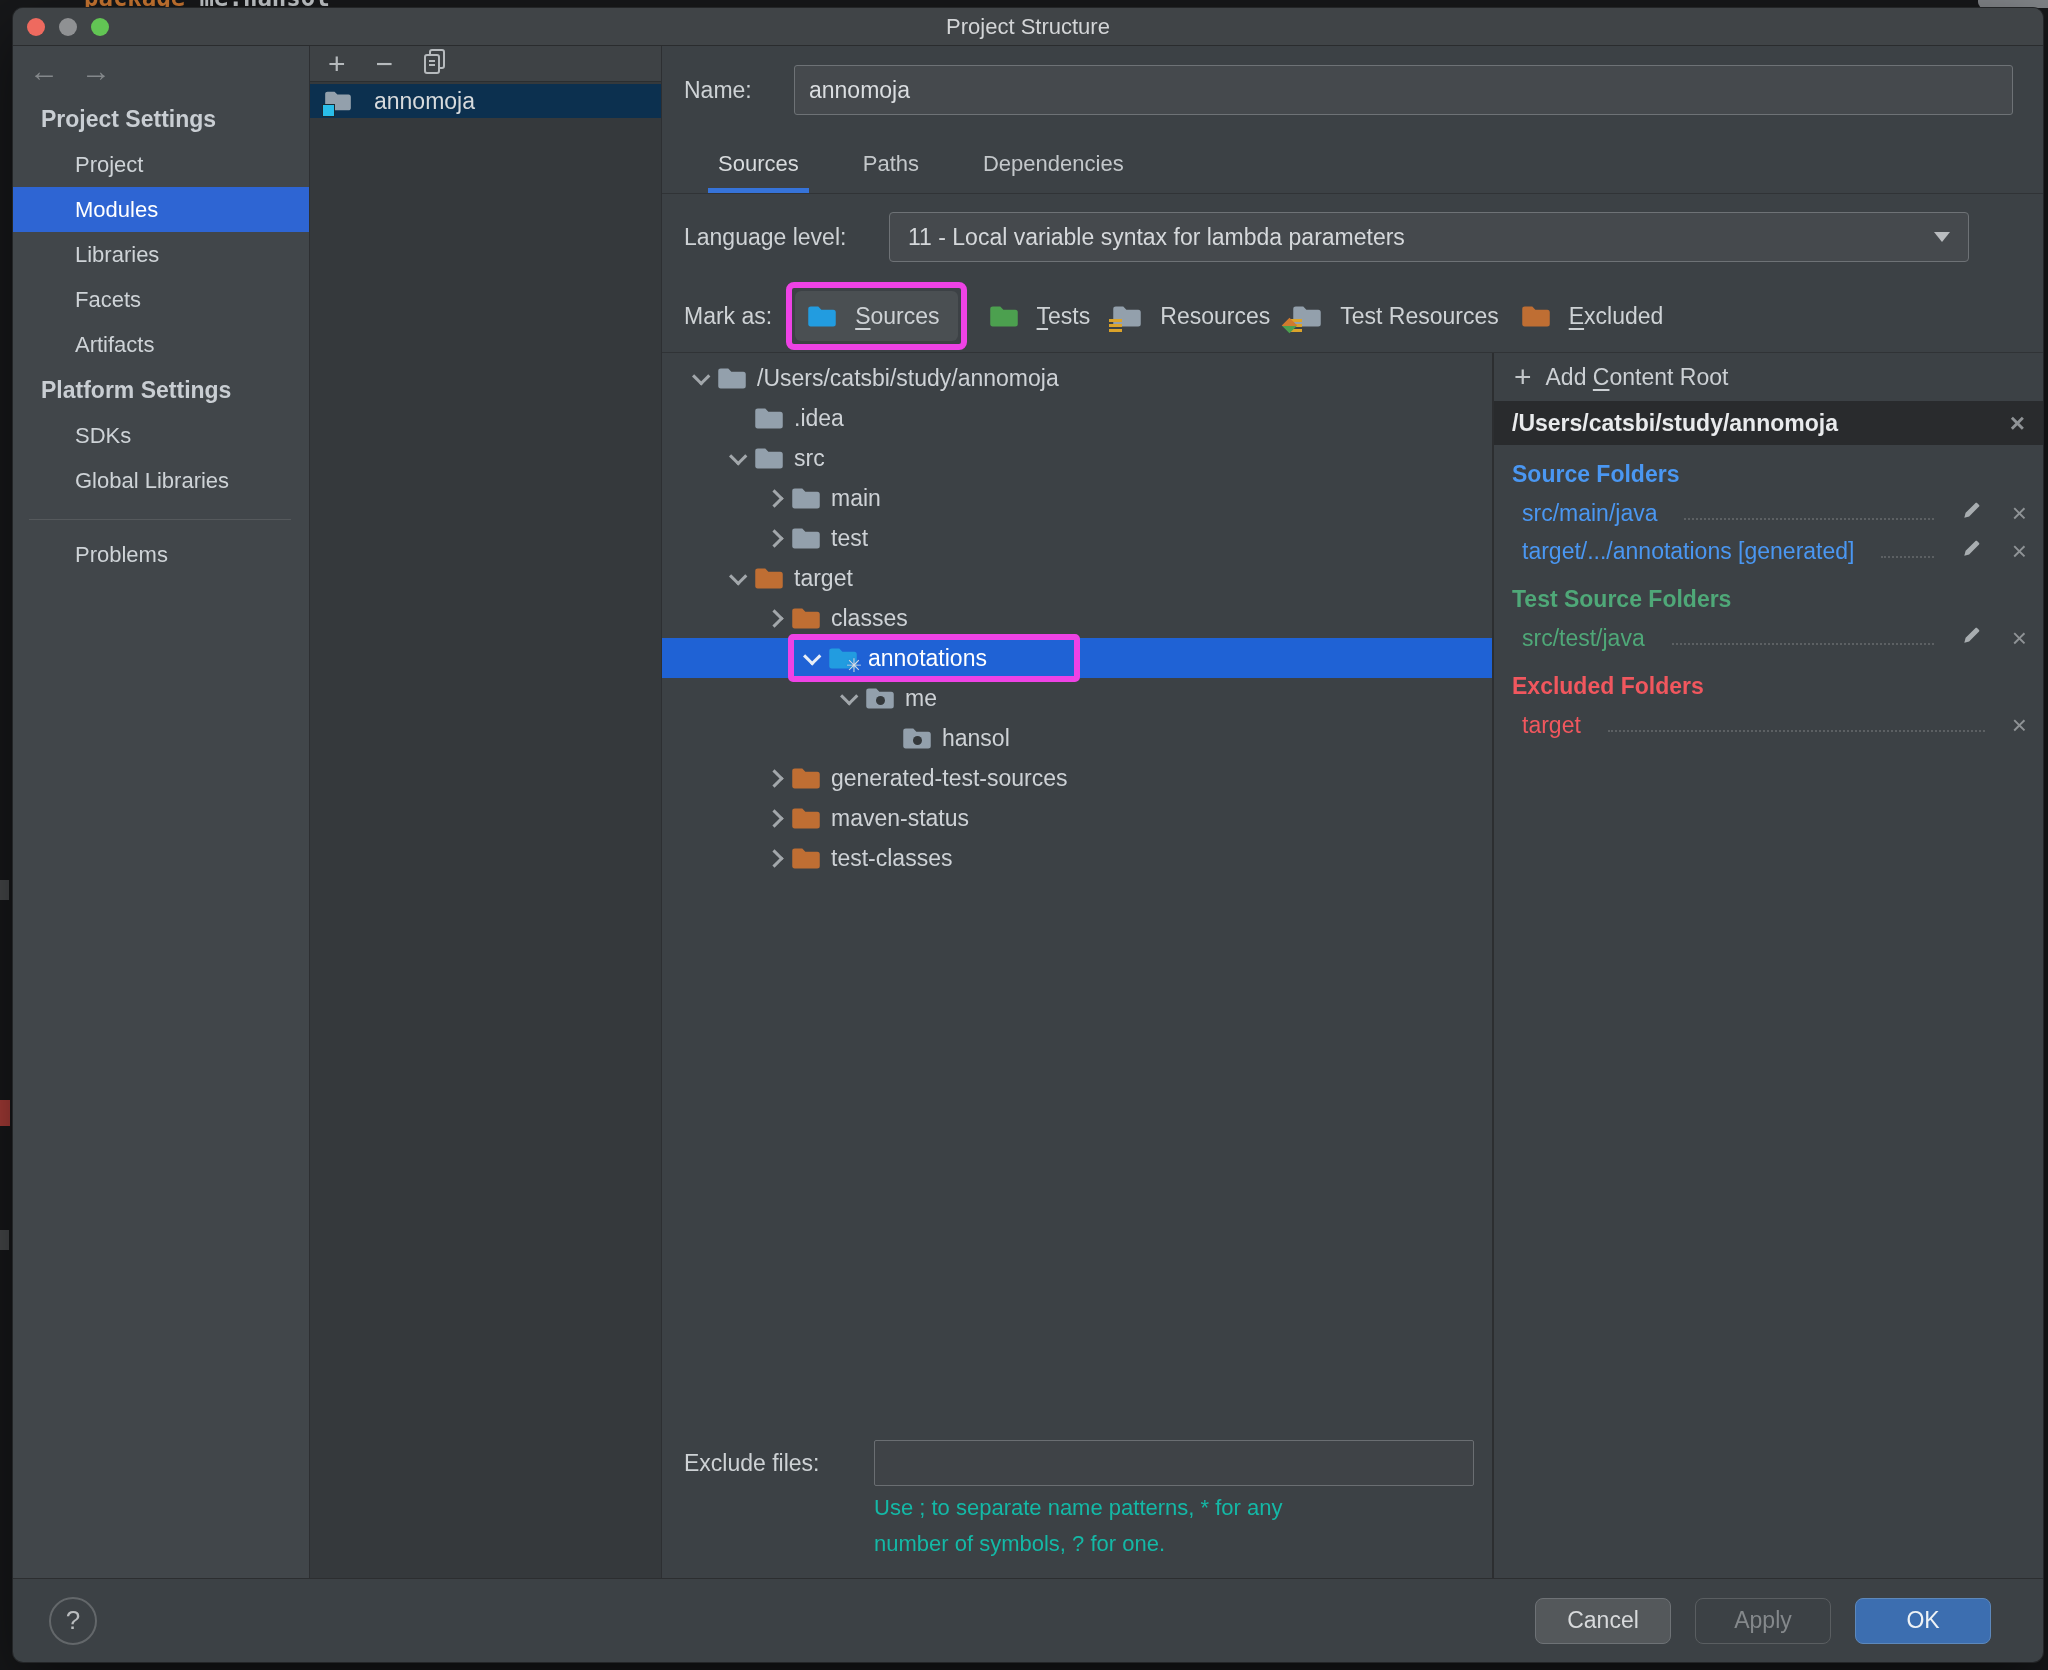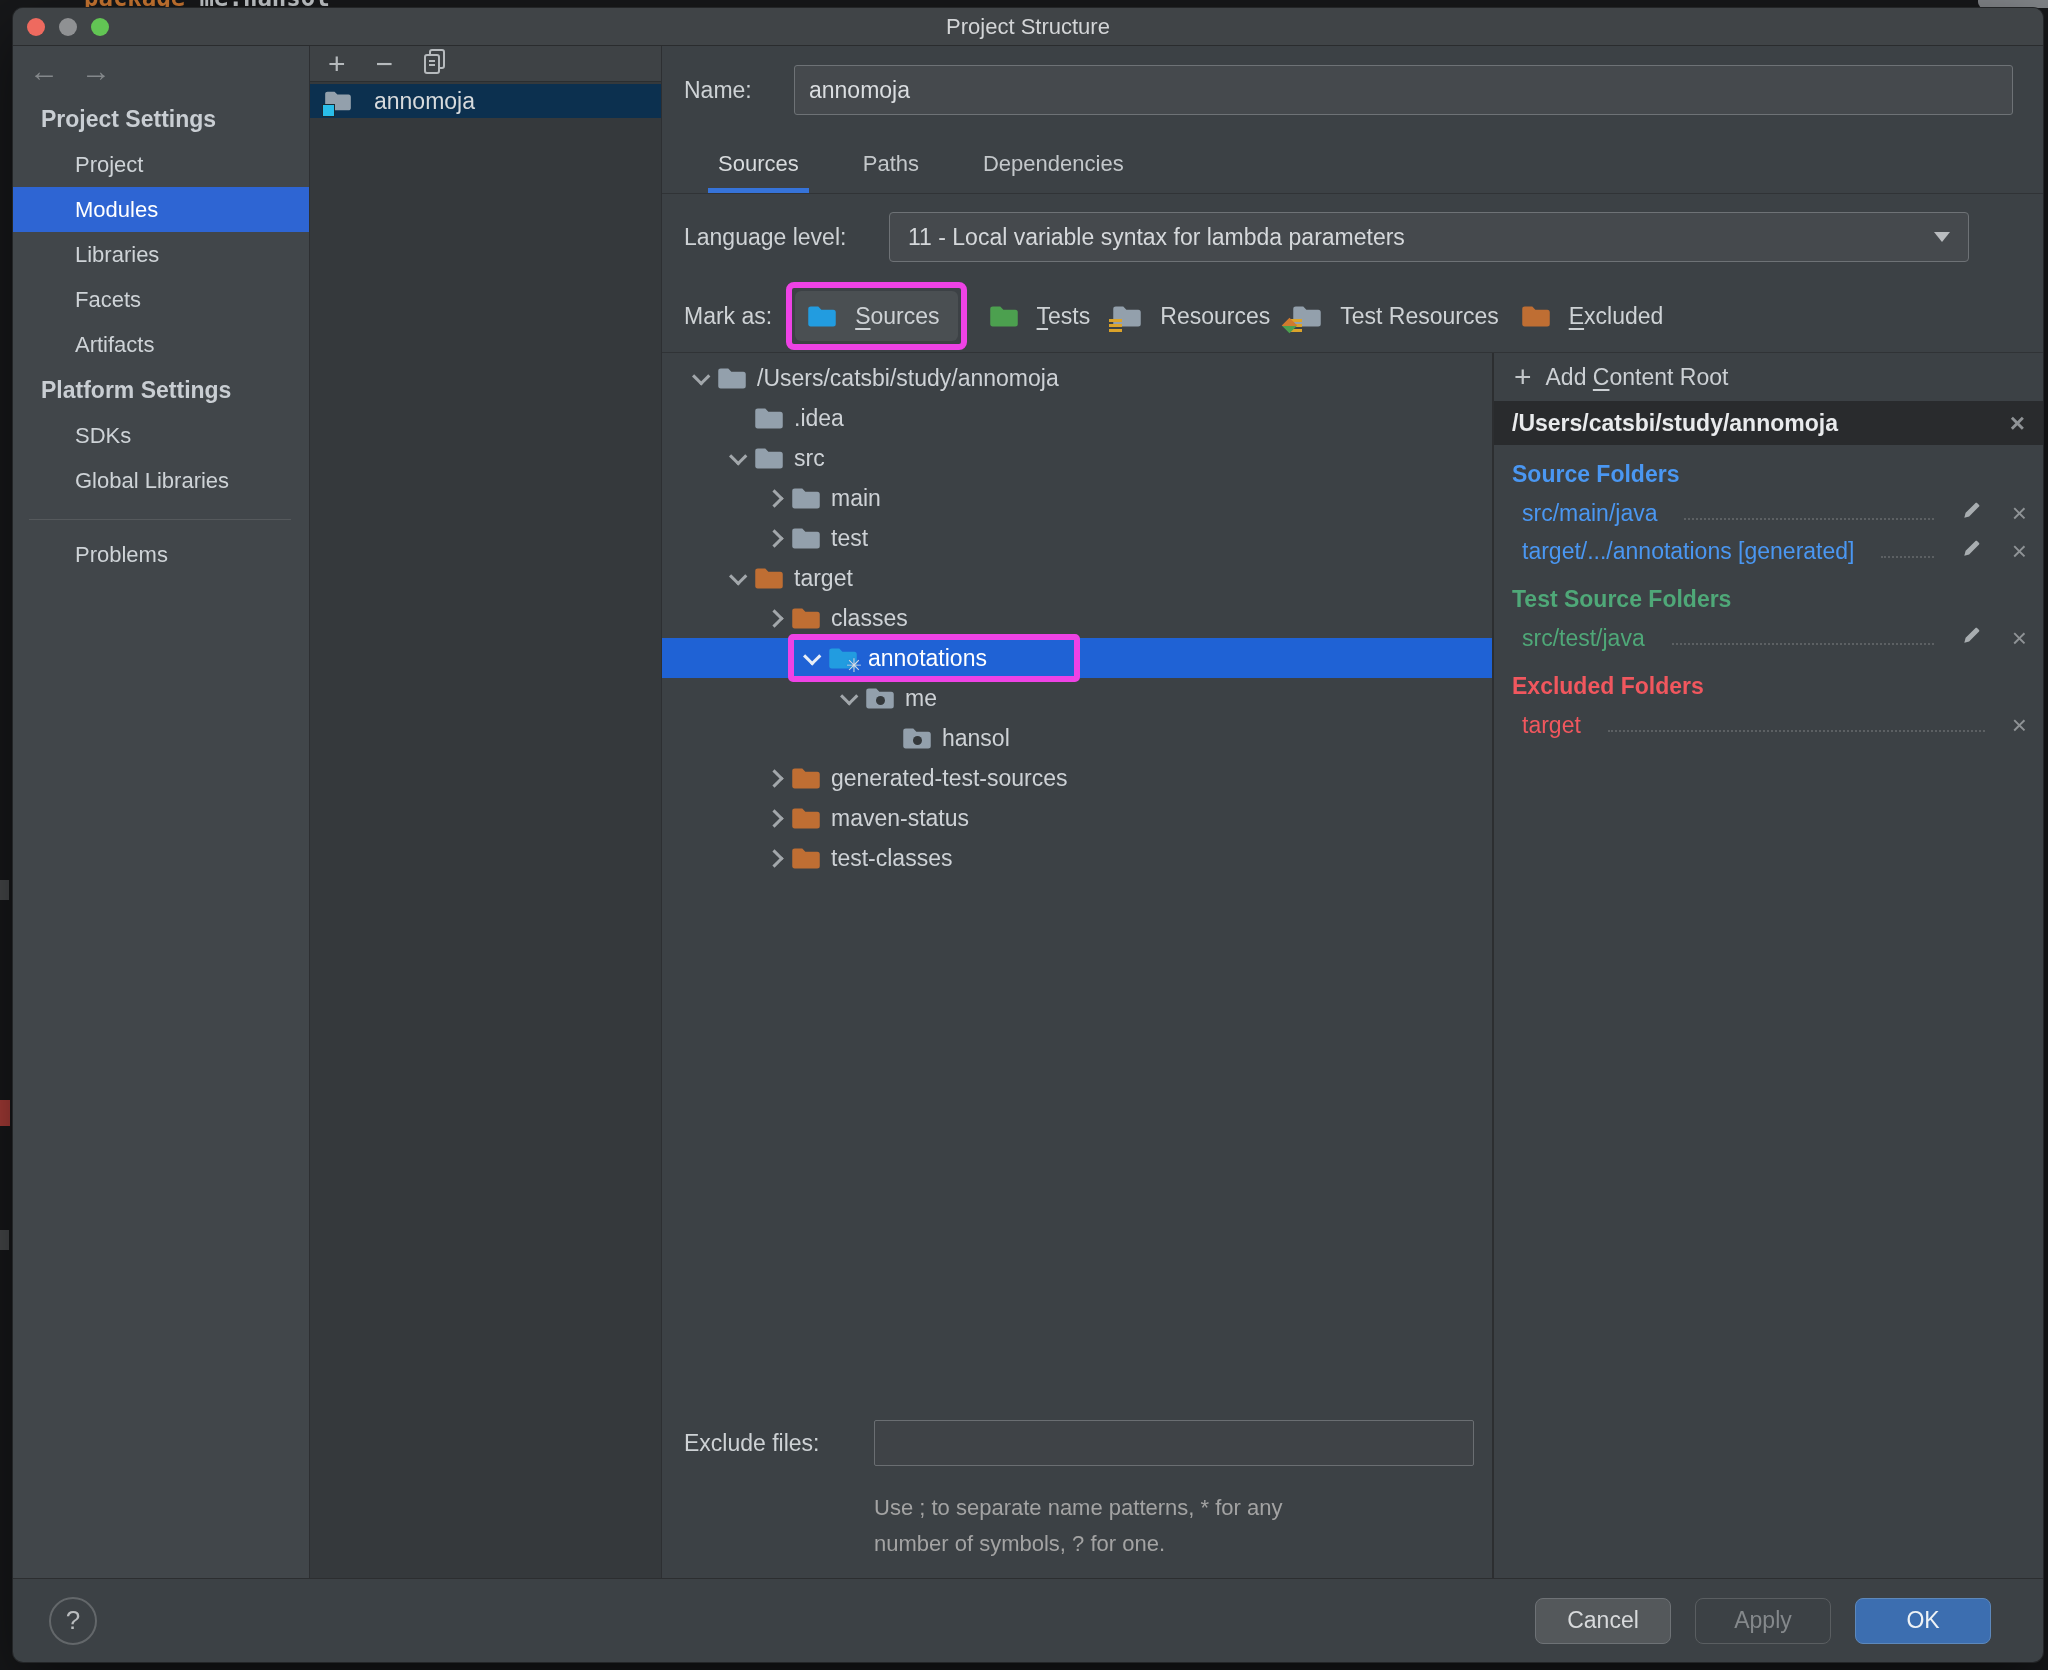--- a/index.html
+++ b/index.html
@@ -91,21 +91,21 @@
   .ov-square { position:absolute; left:-2px; bottom:-3px; width:13px; height:13px; background:#29bde9; border:1px solid #1a2a33; }
   .ov-bars { position:absolute; left:-3px; bottom:-3px; width:13px; display:flex; flex-direction:column; gap:2px; }
   .ov-bars i { height:3px; background:#dba32a; display:block; }
   .ov-diamond { position:absolute; left:-8px; bottom:-2px; width:11px; height:11px; transform:rotate(45deg); background:linear-gradient(135deg,#d07a2e 50%,#4ca04f 50%); }
   .row-hl { position:absolute; left:126px; top:-4px; width:292px; height:48px; border:6px solid #ee42e5; border-radius:5px; }
 
   .exclude-block { margin-top:auto; padding:8px 0 16px 22px; flex:0 0 auto; }
   .exclude-line { display:flex; align-items:center; gap:20px; }
   .exclude-line .lbl { width:170px; }
   .exclude-input { width:600px; height:46px; background:#3f4347; border:1px solid #6a6e72; border-radius:2px; padding:0 12px; font-size:22px; color:#dadde0; font-family:inherit; outline:none; }
-  .exclude-hint { margin-left:190px; margin-top:24px; font-size:22px; color:#a3a3a3; line-height:36px; width:680px; }
+  .exclude-hint { margin-left:190px; margin-top:4px; font-size:22px; color:#14b8a6; line-height:36px; width:680px; }
 
   .vdivider { width:2px; background:#2c2e30; flex:0 0 auto; }
 
   
   .rightpanel { width:549px; flex:0 0 auto; display:flex; flex-direction:column; font-size:23px; }
   .add-root { height:48px; display:flex; align-items:center; padding-left:20px; gap:14px; color:#ccd0d4; }
   .plus-glyph { font-size:30px; line-height:1; color:#c3c7ca; }
   .path-header { height:44px; background:#292b2d; display:flex; align-items:center; padding:0 18px; font-weight:bold; font-size:23px; color:#e9ebed; }
   .path-header .x { margin-left:auto; }
   .x { color:#8f9396; font-size:26px; line-height:1; }

